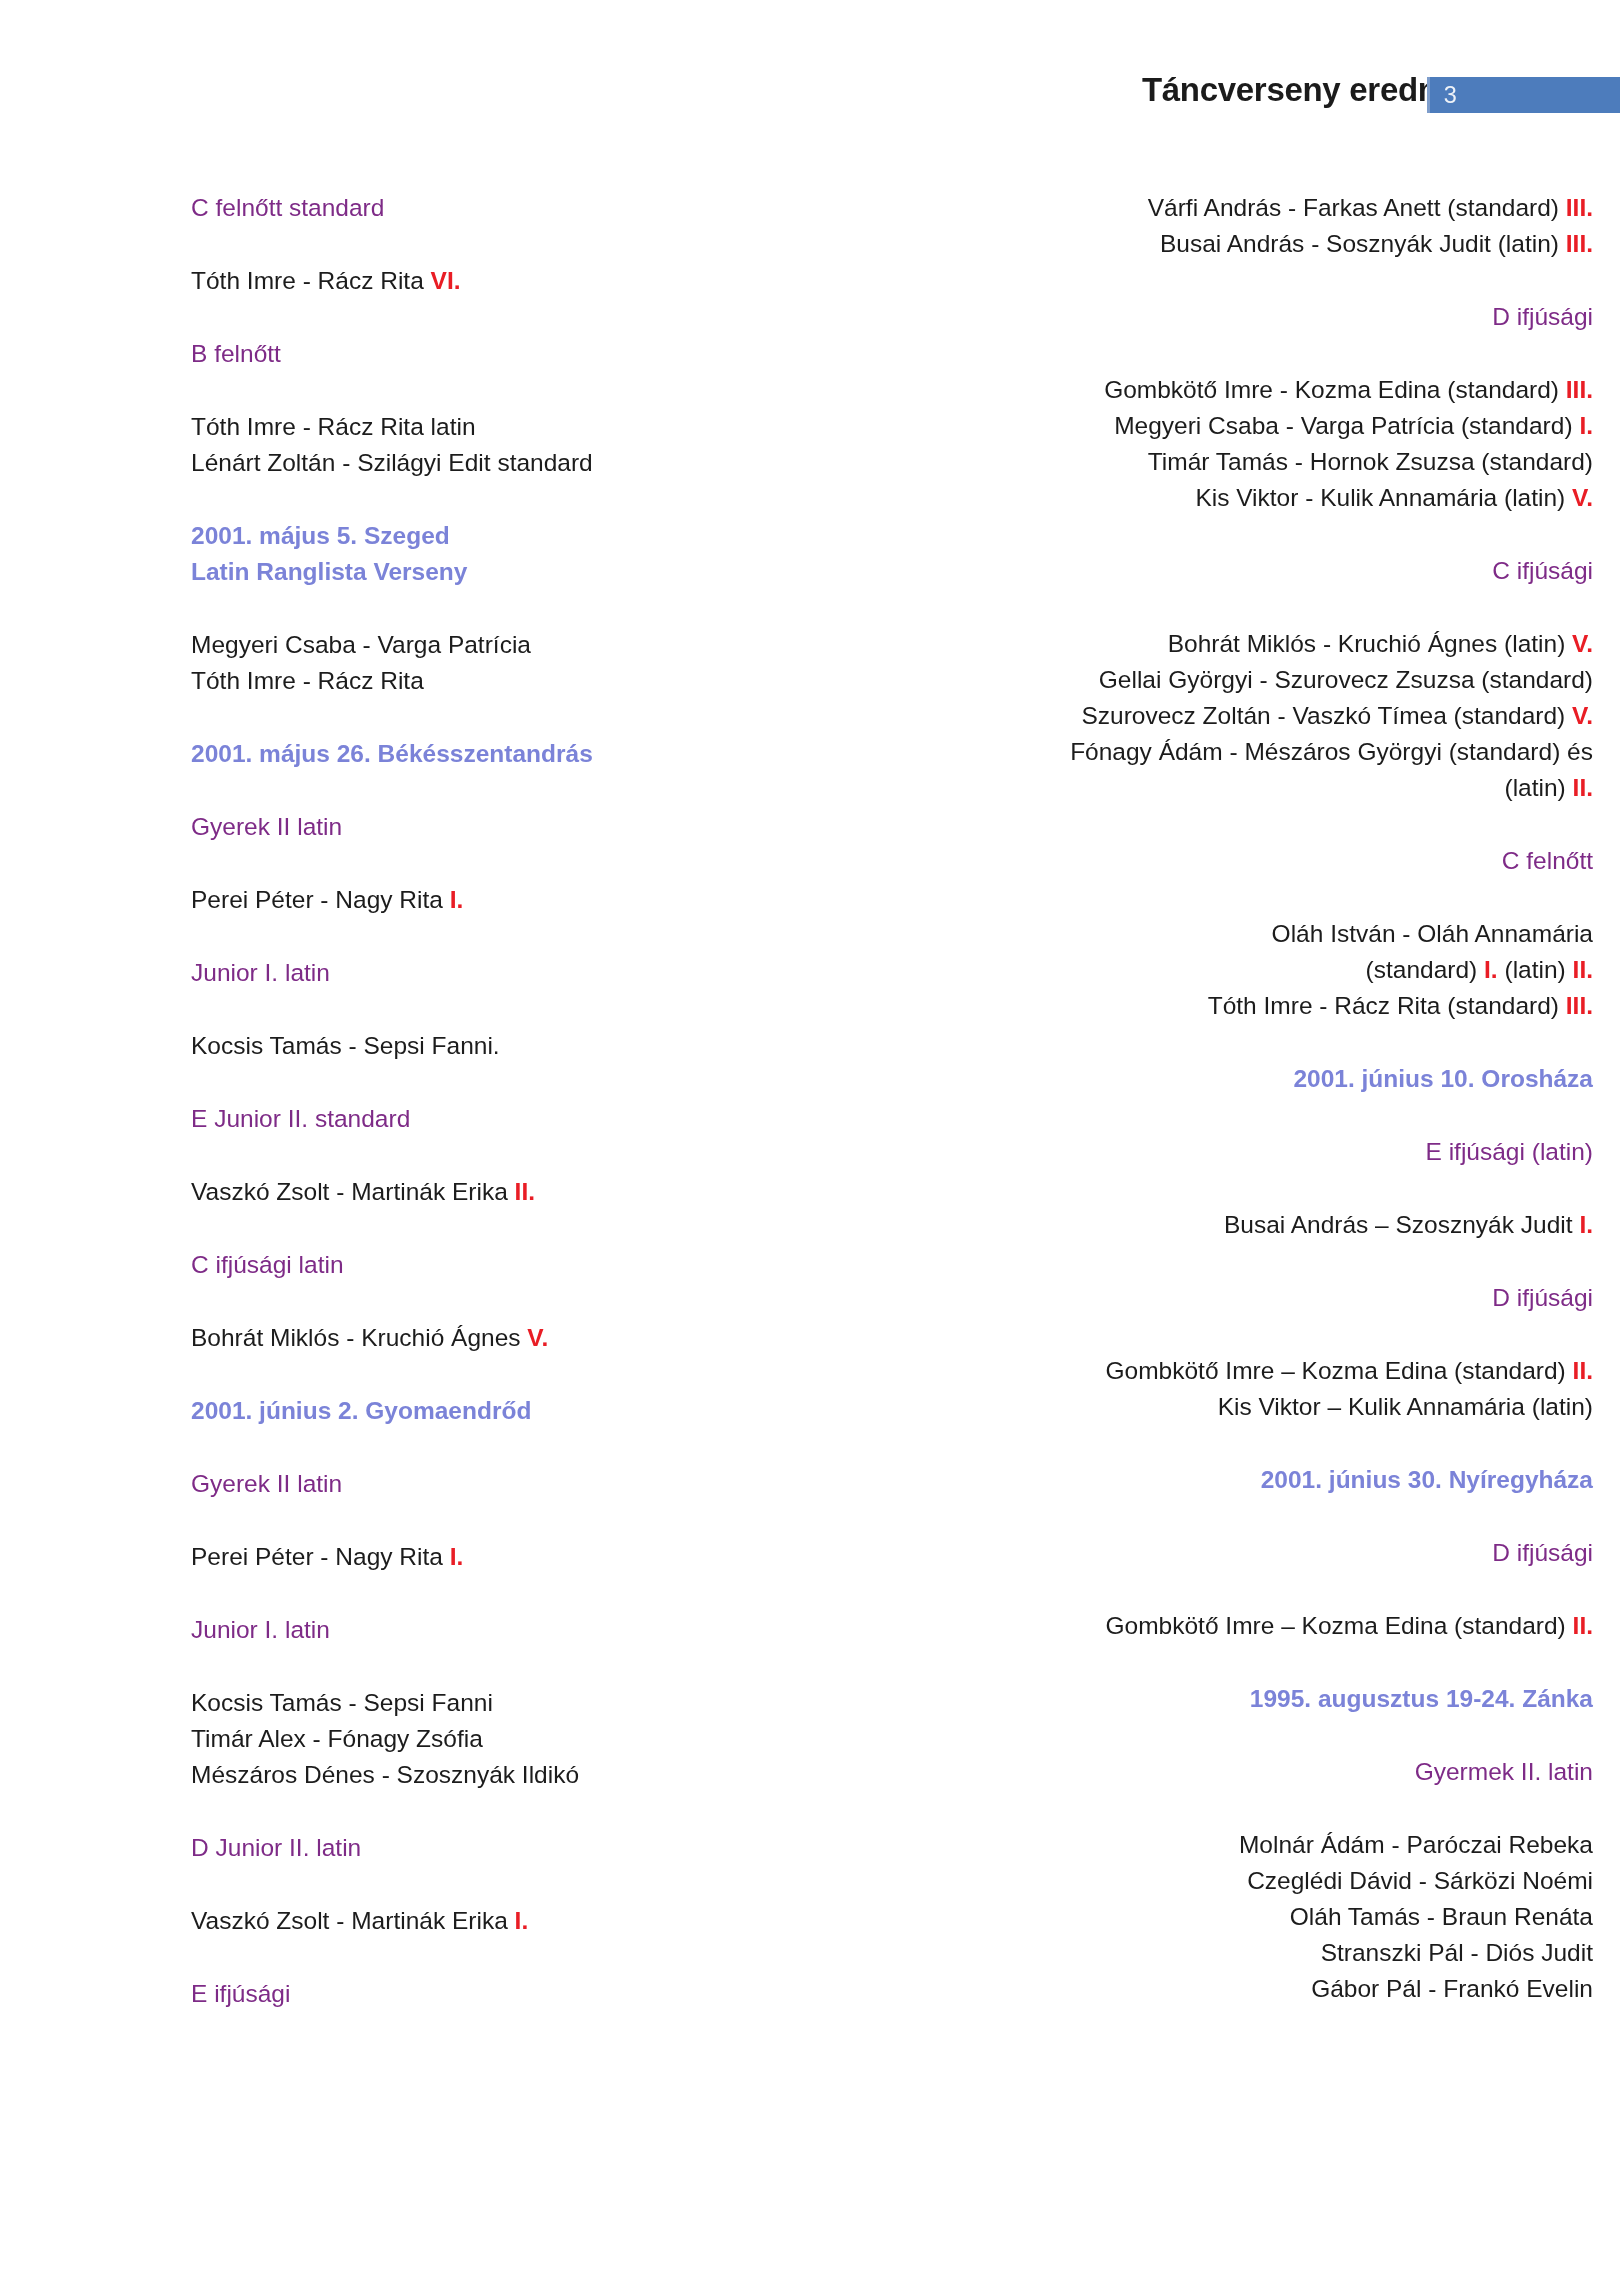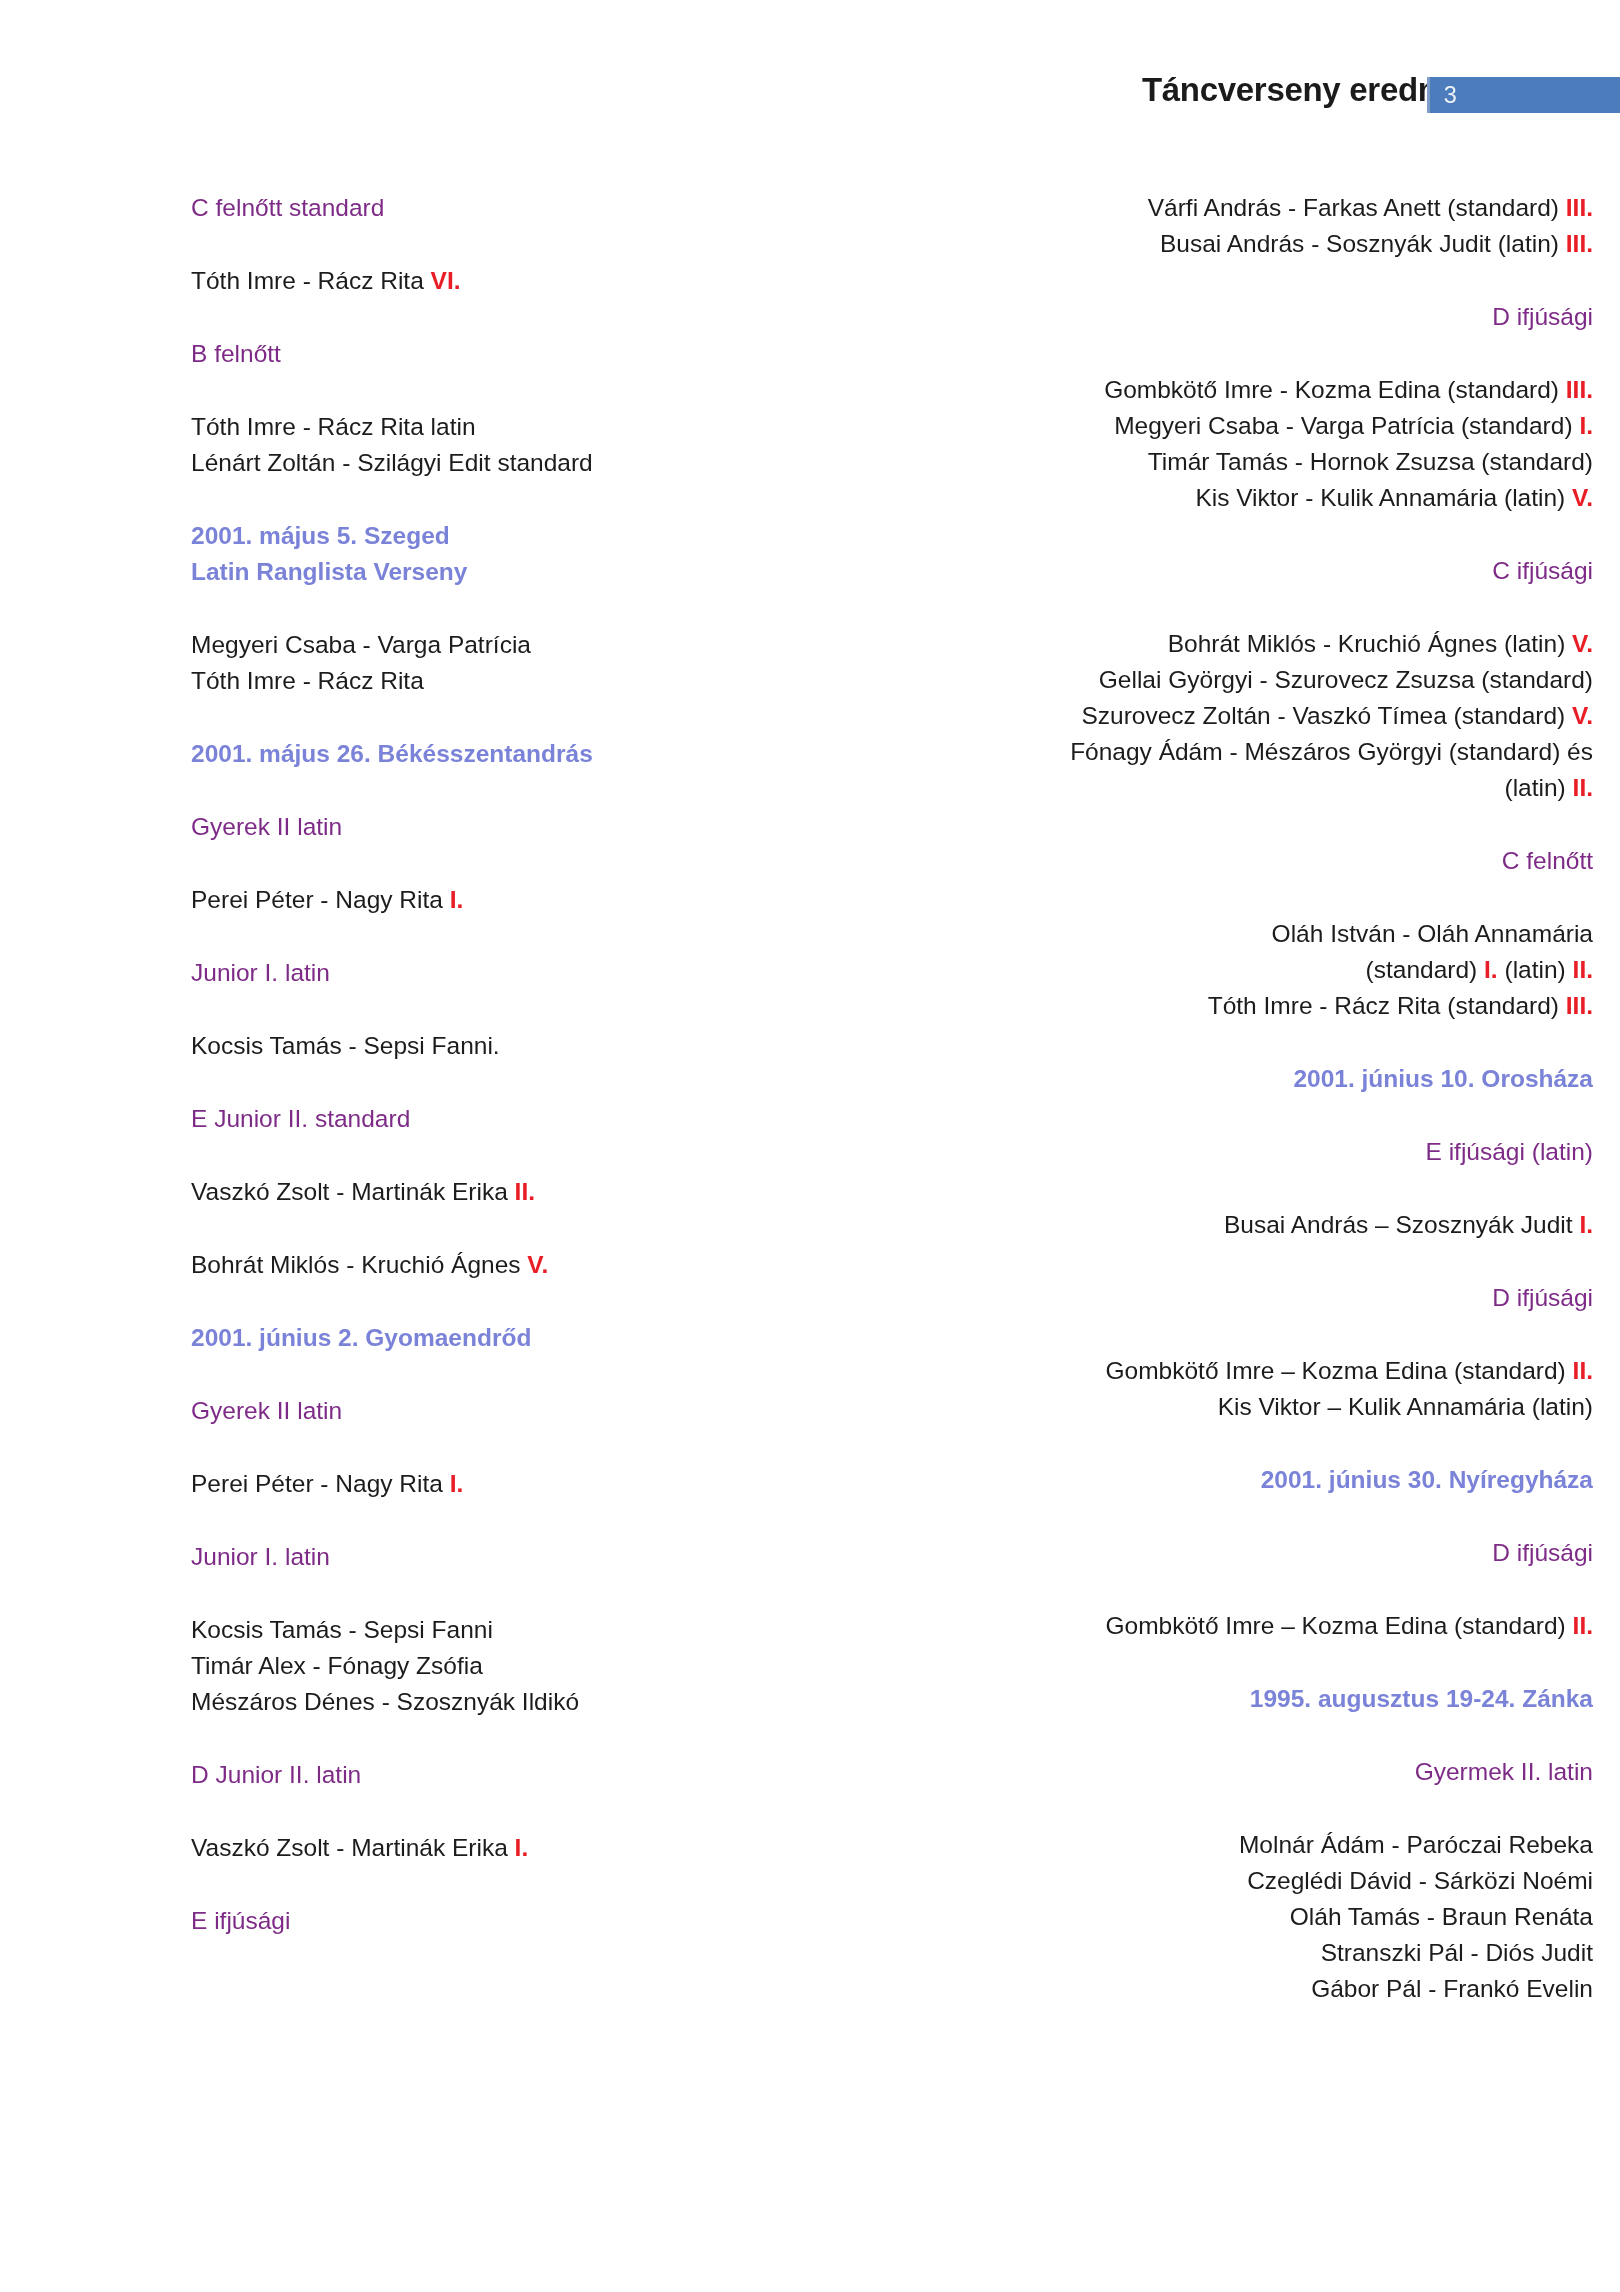--- a/index.html
+++ b/index.html
@@ -90,20 +90,23 @@
       </div>
       <div class="para body">
         <div class="line"><span class="seg">Kocsis Tamás - Sepsi Fanni.</span></div>
       </div>
       <div class="para category">
         <div class="line"><span class="seg">E Junior II. standard</span></div>
       </div>
       <div class="para body">
         <div class="line"><span class="seg">Vaszkó Zsolt - Martinák Erika </span><span class="result">II.</span></div>
       </div>
+      <div class="para category">
+        <div class="line"><span class="seg">C ifjúsági latin</span></div>
+      </div>
       <div class="para body">
         <div class="line"><span class="seg">Bohrát Miklós - Kruchió Ágnes </span><span class="result">V.</span></div>
       </div>
       <div class="para date">
         <div class="line"><span class="seg">2001. június 2. Gyomaendrőd</span></div>
       </div>
       <div class="para category">
         <div class="line"><span class="seg">Gyerek II latin</span></div>
       </div>
       <div class="para body">

